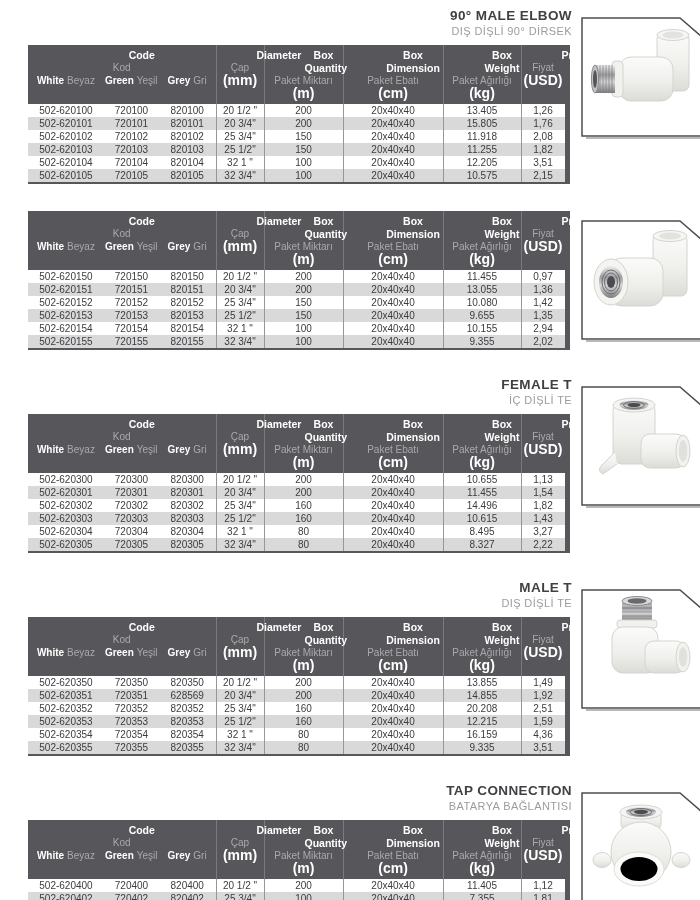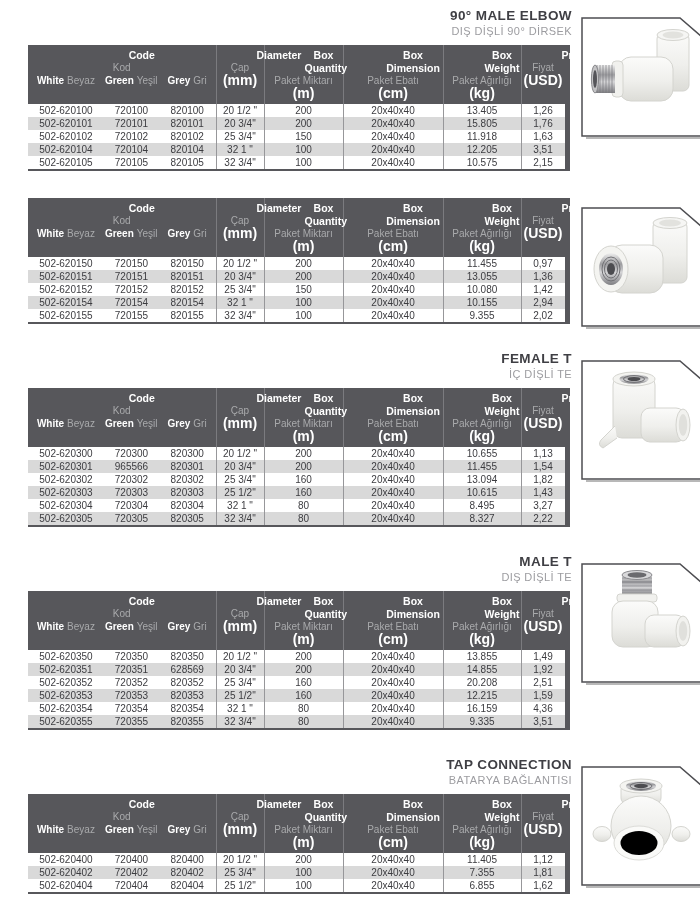--- a/index.html
+++ b/index.html
@@ -133,21 +133,31 @@
             <td class="sep">1,76</td>
           </tr>
           <tr>
             <td>502-620102</td>
             <td>720102</td>
             <td>820102</td>
             <td class="sep">25 3/4"</td>
             <td class="sep">150</td>
             <td class="sep">20x40x40</td>
             <td class="sep">11.918</td>
-            <td class="sep">1,63</td>
+            <td class="sep">2,08</td>
+          </tr>
+          <tr>
+            <td>502-620103</td>
+            <td>720103</td>
+            <td>820103</td>
+            <td class="sep">25 1/2"</td>
+            <td class="sep">150</td>
+            <td class="sep">20x40x40</td>
+            <td class="sep">11.255</td>
+            <td class="sep">1,82</td>
           </tr>
           <tr>
             <td>502-620104</td>
             <td>720104</td>
             <td>820104</td>
             <td class="sep">32 1 "</td>
             <td class="sep">100</td>
             <td class="sep">20x40x40</td>
             <td class="sep">12.205</td>
             <td class="sep">3,51</td>
@@ -271,20 +281,30 @@
             <td>502-620152</td>
             <td>720152</td>
             <td>820152</td>
             <td class="sep">25 3/4"</td>
             <td class="sep">150</td>
             <td class="sep">20x40x40</td>
             <td class="sep">10.080</td>
             <td class="sep">1,42</td>
           </tr>
           <tr>
+            <td>502-620153</td>
+            <td>720153</td>
+            <td>820153</td>
+            <td class="sep">25 1/2"</td>
+            <td class="sep">150</td>
+            <td class="sep">20x40x40</td>
+            <td class="sep">9.655</td>
+            <td class="sep">1,35</td>
+          </tr>
+          <tr>
             <td>502-620154</td>
             <td>720154</td>
             <td>820154</td>
             <td class="sep">32 1 "</td>
             <td class="sep">100</td>
             <td class="sep">20x40x40</td>
             <td class="sep">10.155</td>
             <td class="sep">2,94</td>
           </tr>
           <tr>
@@ -378,36 +398,36 @@
             <td>720300</td>
             <td>820300</td>
             <td class="sep">20 1/2 "</td>
             <td class="sep">200</td>
             <td class="sep">20x40x40</td>
             <td class="sep">10.655</td>
             <td class="sep">1,13</td>
           </tr>
           <tr>
             <td>502-620301</td>
-            <td>965566</td>
+            <td>720301</td>
             <td>820301</td>
             <td class="sep">20 3/4"</td>
             <td class="sep">200</td>
             <td class="sep">20x40x40</td>
             <td class="sep">11.455</td>
             <td class="sep">1,54</td>
           </tr>
           <tr>
             <td>502-620302</td>
             <td>720302</td>
             <td>820302</td>
             <td class="sep">25 3/4"</td>
             <td class="sep">160</td>
             <td class="sep">20x40x40</td>
-            <td class="sep">13.094</td>
+            <td class="sep">14.496</td>
             <td class="sep">1,82</td>
           </tr>
           <tr>
             <td>502-620303</td>
             <td>720303</td>
             <td>820303</td>
             <td class="sep">25 1/2"</td>
             <td class="sep">160</td>
             <td class="sep">20x40x40</td>
             <td class="sep">10.615</td>

